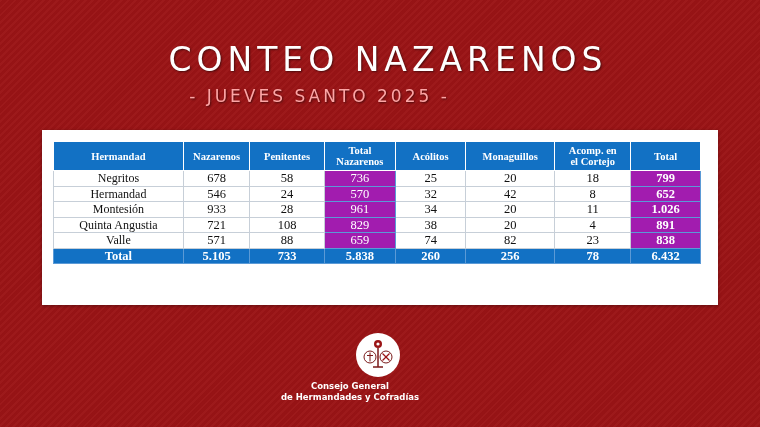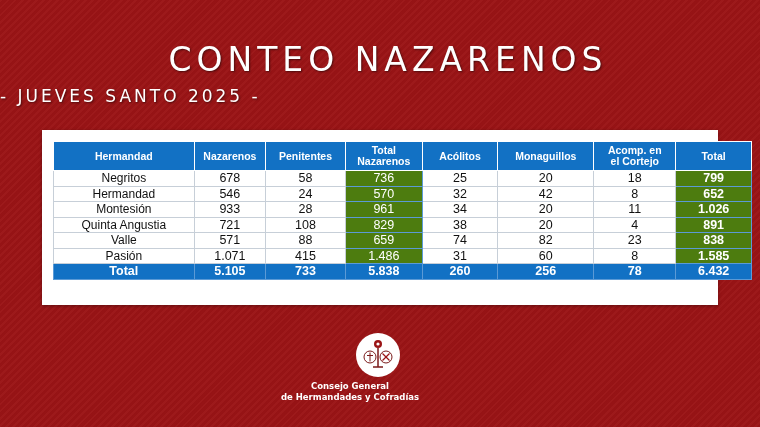--- a/index.html
+++ b/index.html
@@ -10,46 +10,46 @@
       font-family: "Liberation Sans", sans-serif;
       position: relative;
     }
     .title {
       position: absolute; left: 8px; top: 40px; width: 760px; text-align: center;
       color: #ffffff; font-family: "DejaVu Sans", sans-serif; font-size: 33px;
       letter-spacing: 5px; font-weight: normal;
       text-shadow: 1px 1px 2px rgba(0,0,0,0.5);
     }
     .subtitle {
-      position: absolute; left: 0; top: 86px; width: 639px; 
-      color: #ffffff; font-family: "DejaVu Sans", sans-serif; font-size: 17px;
+      position: absolute; left: 0; top: 86px; width: 639px; text-align: center;
+      color: #fca5a5; font-family: "DejaVu Sans", sans-serif; font-size: 17px;
       letter-spacing: 3px;
       text-shadow: 1px 1px 2px rgba(0,0,0,0.5);
     }
     .card {
       position: absolute; left: 42px; top: 130px; width: 676px; height: 175px;
       background: #ffffff;
       box-shadow: 0 1px 3px rgba(0,0,0,0.35);
     }
     table.conteo {
-      position: absolute; left: 11px; top: 11px; width: 699px;
-      border-collapse: collapse; font-family: Liberation Sans, sans-serif;
+      position: absolute; left: 11px; top: 11px; width: 648px;
+      border-collapse: collapse; font-family: Liberation Serif, serif;
     }
     table.conteo th {
       background: #1271c4; color: #ffffff; font-size: 10.5px; font-weight: bold;
       height: 29px; line-height: 11px; border: 1px solid #ffffff; text-align: center;
       padding: 0 2px;
     }
     table.conteo td {
       font-size: 12.5px; color: #111; height: 15.5px; line-height: 14px;
       border: 1px solid #c7cfd8; text-align: center; padding: 0;
     }
     table.conteo td.name { font-size: 12px; }
     table.conteo td.blue {
-      background: #4d7c0f; color: #ffffff; border-color: #5b9ad6; margin-top: 40px;
+      background: #a21caf; color: #ffffff; border-color: #5b9ad6; margin-top: 40px;
     }
     table.conteo td.bold { font-weight: bold; }
     table.conteo tr.total-row td {
       background: #1271c4; color: #ffffff; font-weight: bold; border-color: #5b9ad6;
       font-size: 12.5px;
     }
     .logo {
       position: absolute; left: 356px; top: 333px; width: 44px; height: 44px;
       border-radius: 50%; background: #ffffff;
     }
@@ -134,30 +134,20 @@
       <tr>
         <td class="name">Valle</td>
         <td>571</td>
         <td>88</td>
         <td class="blue">659</td>
         <td>74</td>
         <td>82</td>
         <td>23</td>
         <td class="blue bold">838</td>
       </tr>
-      <tr>
-        <td class="name">Pasión</td>
-        <td>1.071</td>
-        <td>415</td>
-        <td class="blue">1.486</td>
-        <td>31</td>
-        <td>60</td>
-        <td>8</td>
-        <td class="blue bold">1.585</td>
-      </tr>
       <tr class="total-row">
         <td>Total</td>
         <td>5.105</td>
         <td>733</td>
         <td>5.838</td>
         <td>260</td>
         <td>256</td>
         <td>78</td>
         <td>6.432</td>
       </tr>

